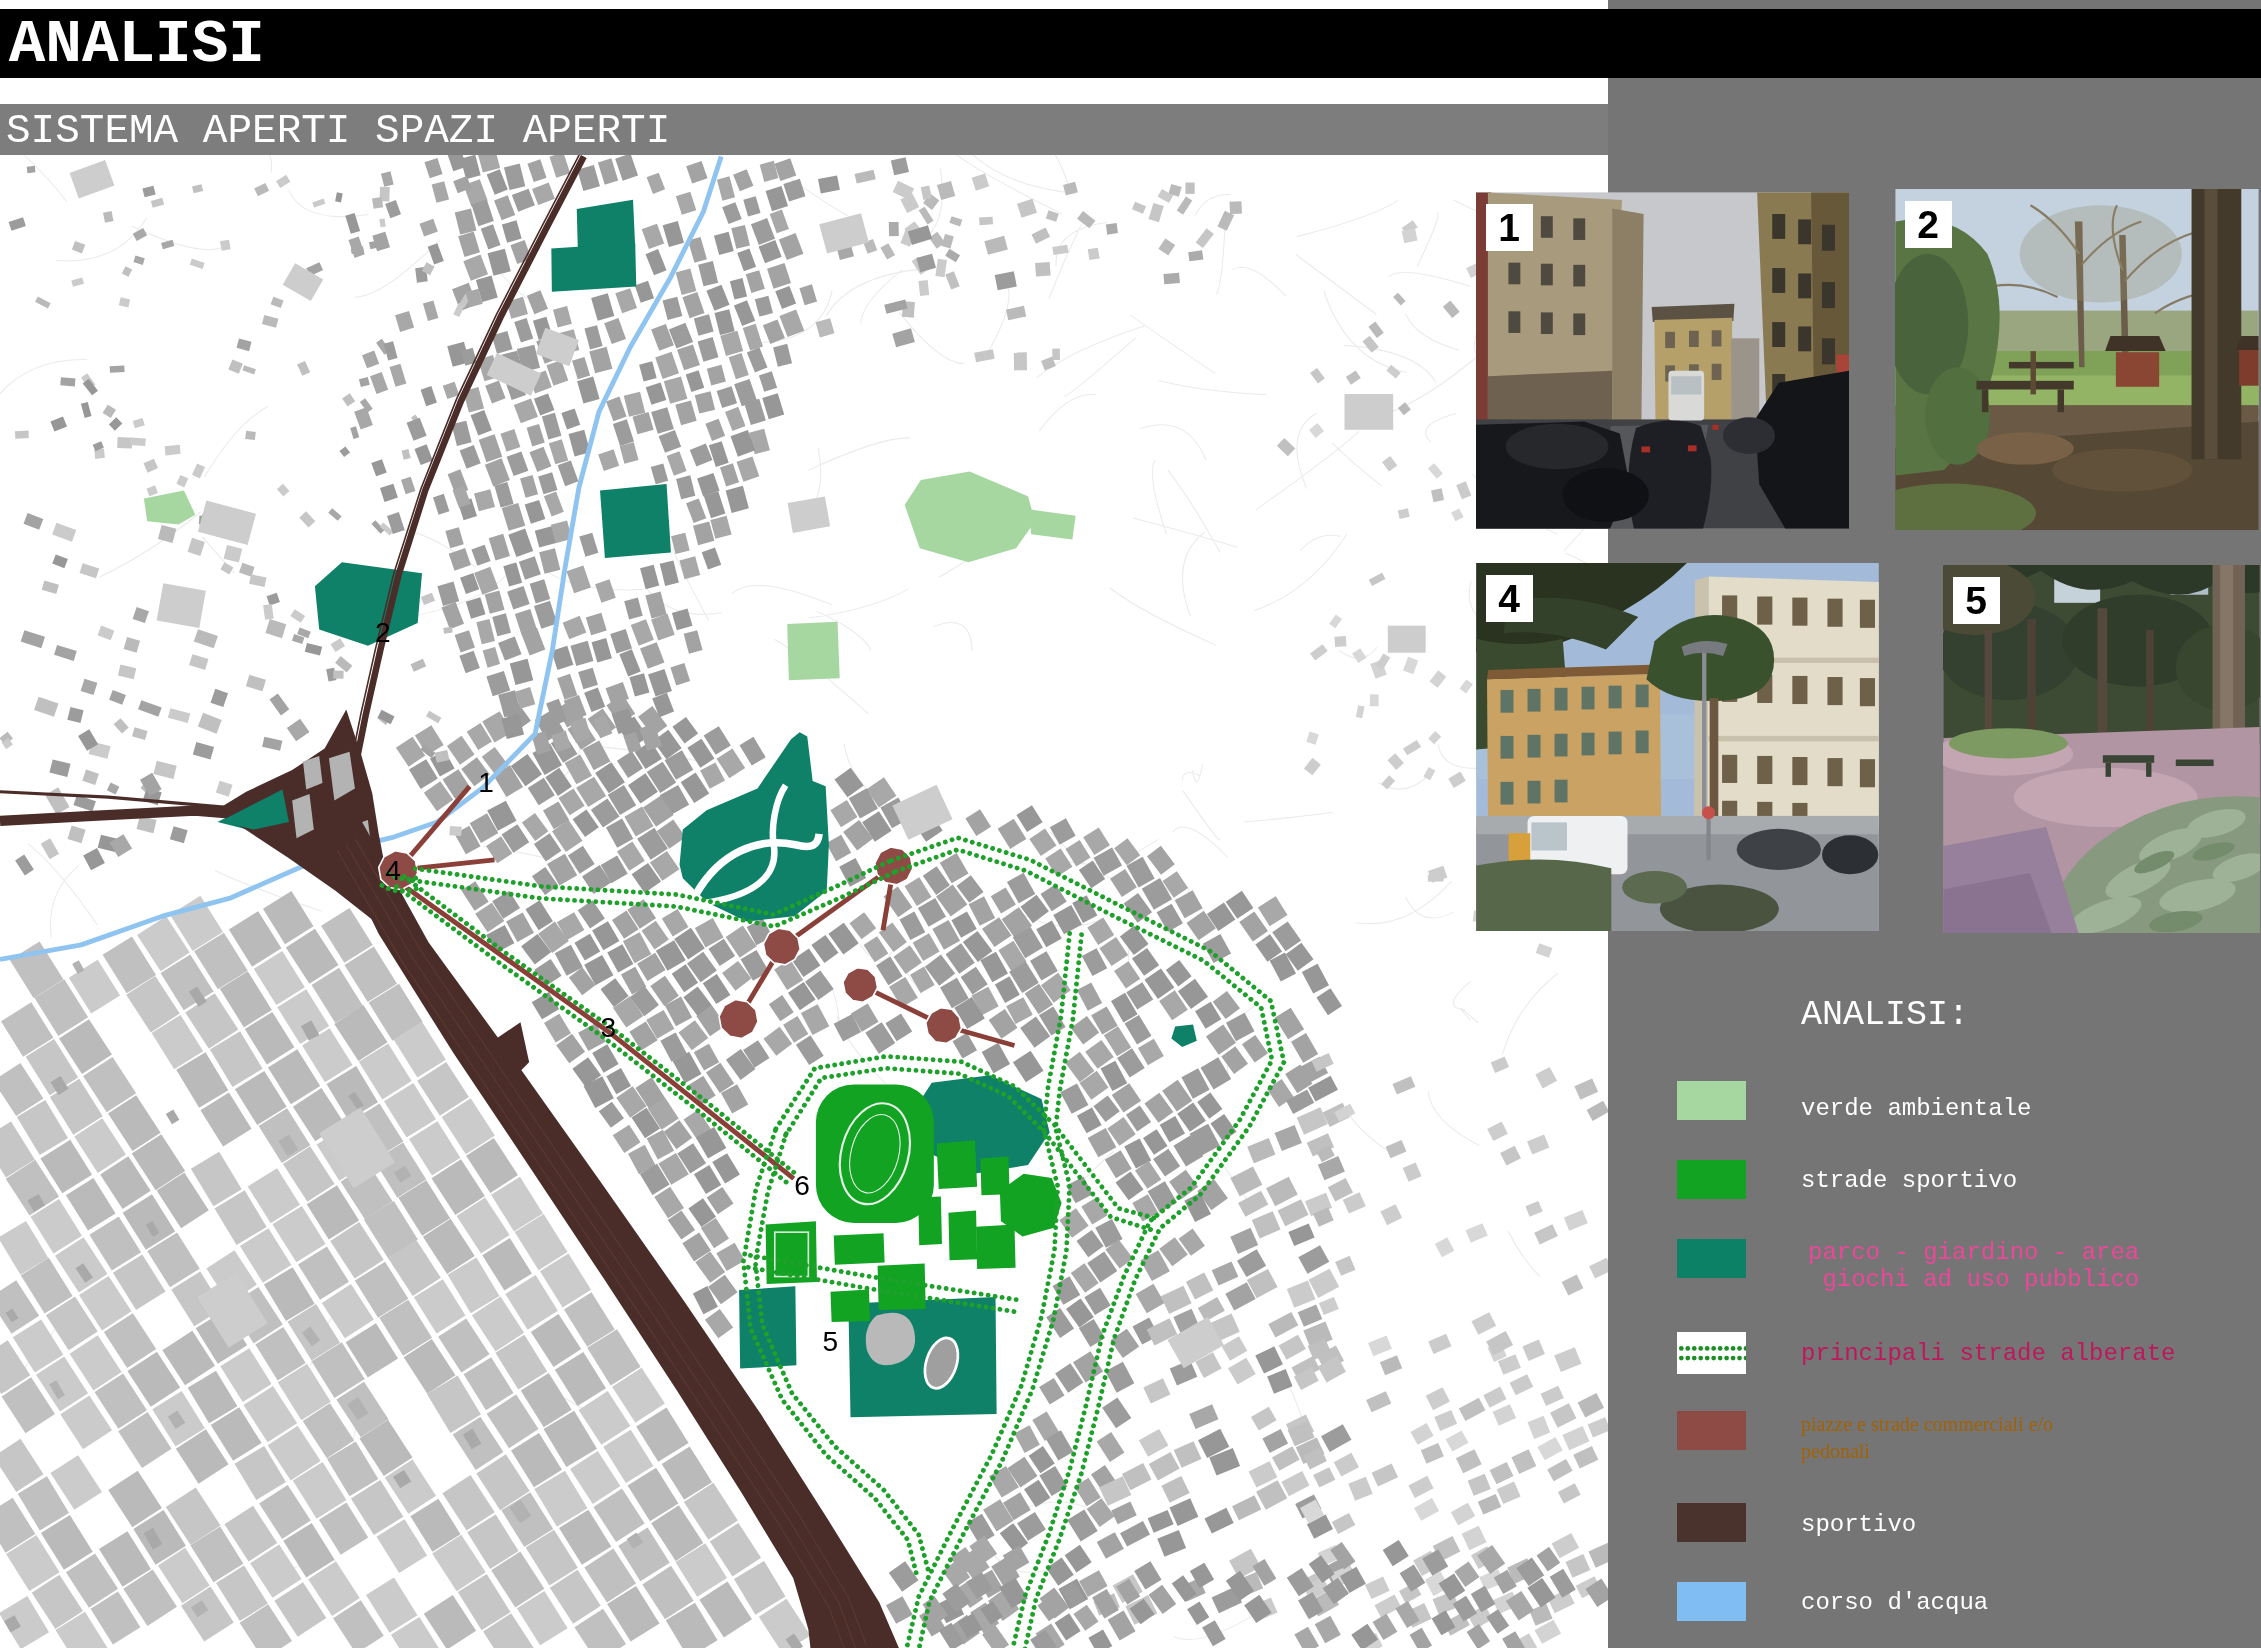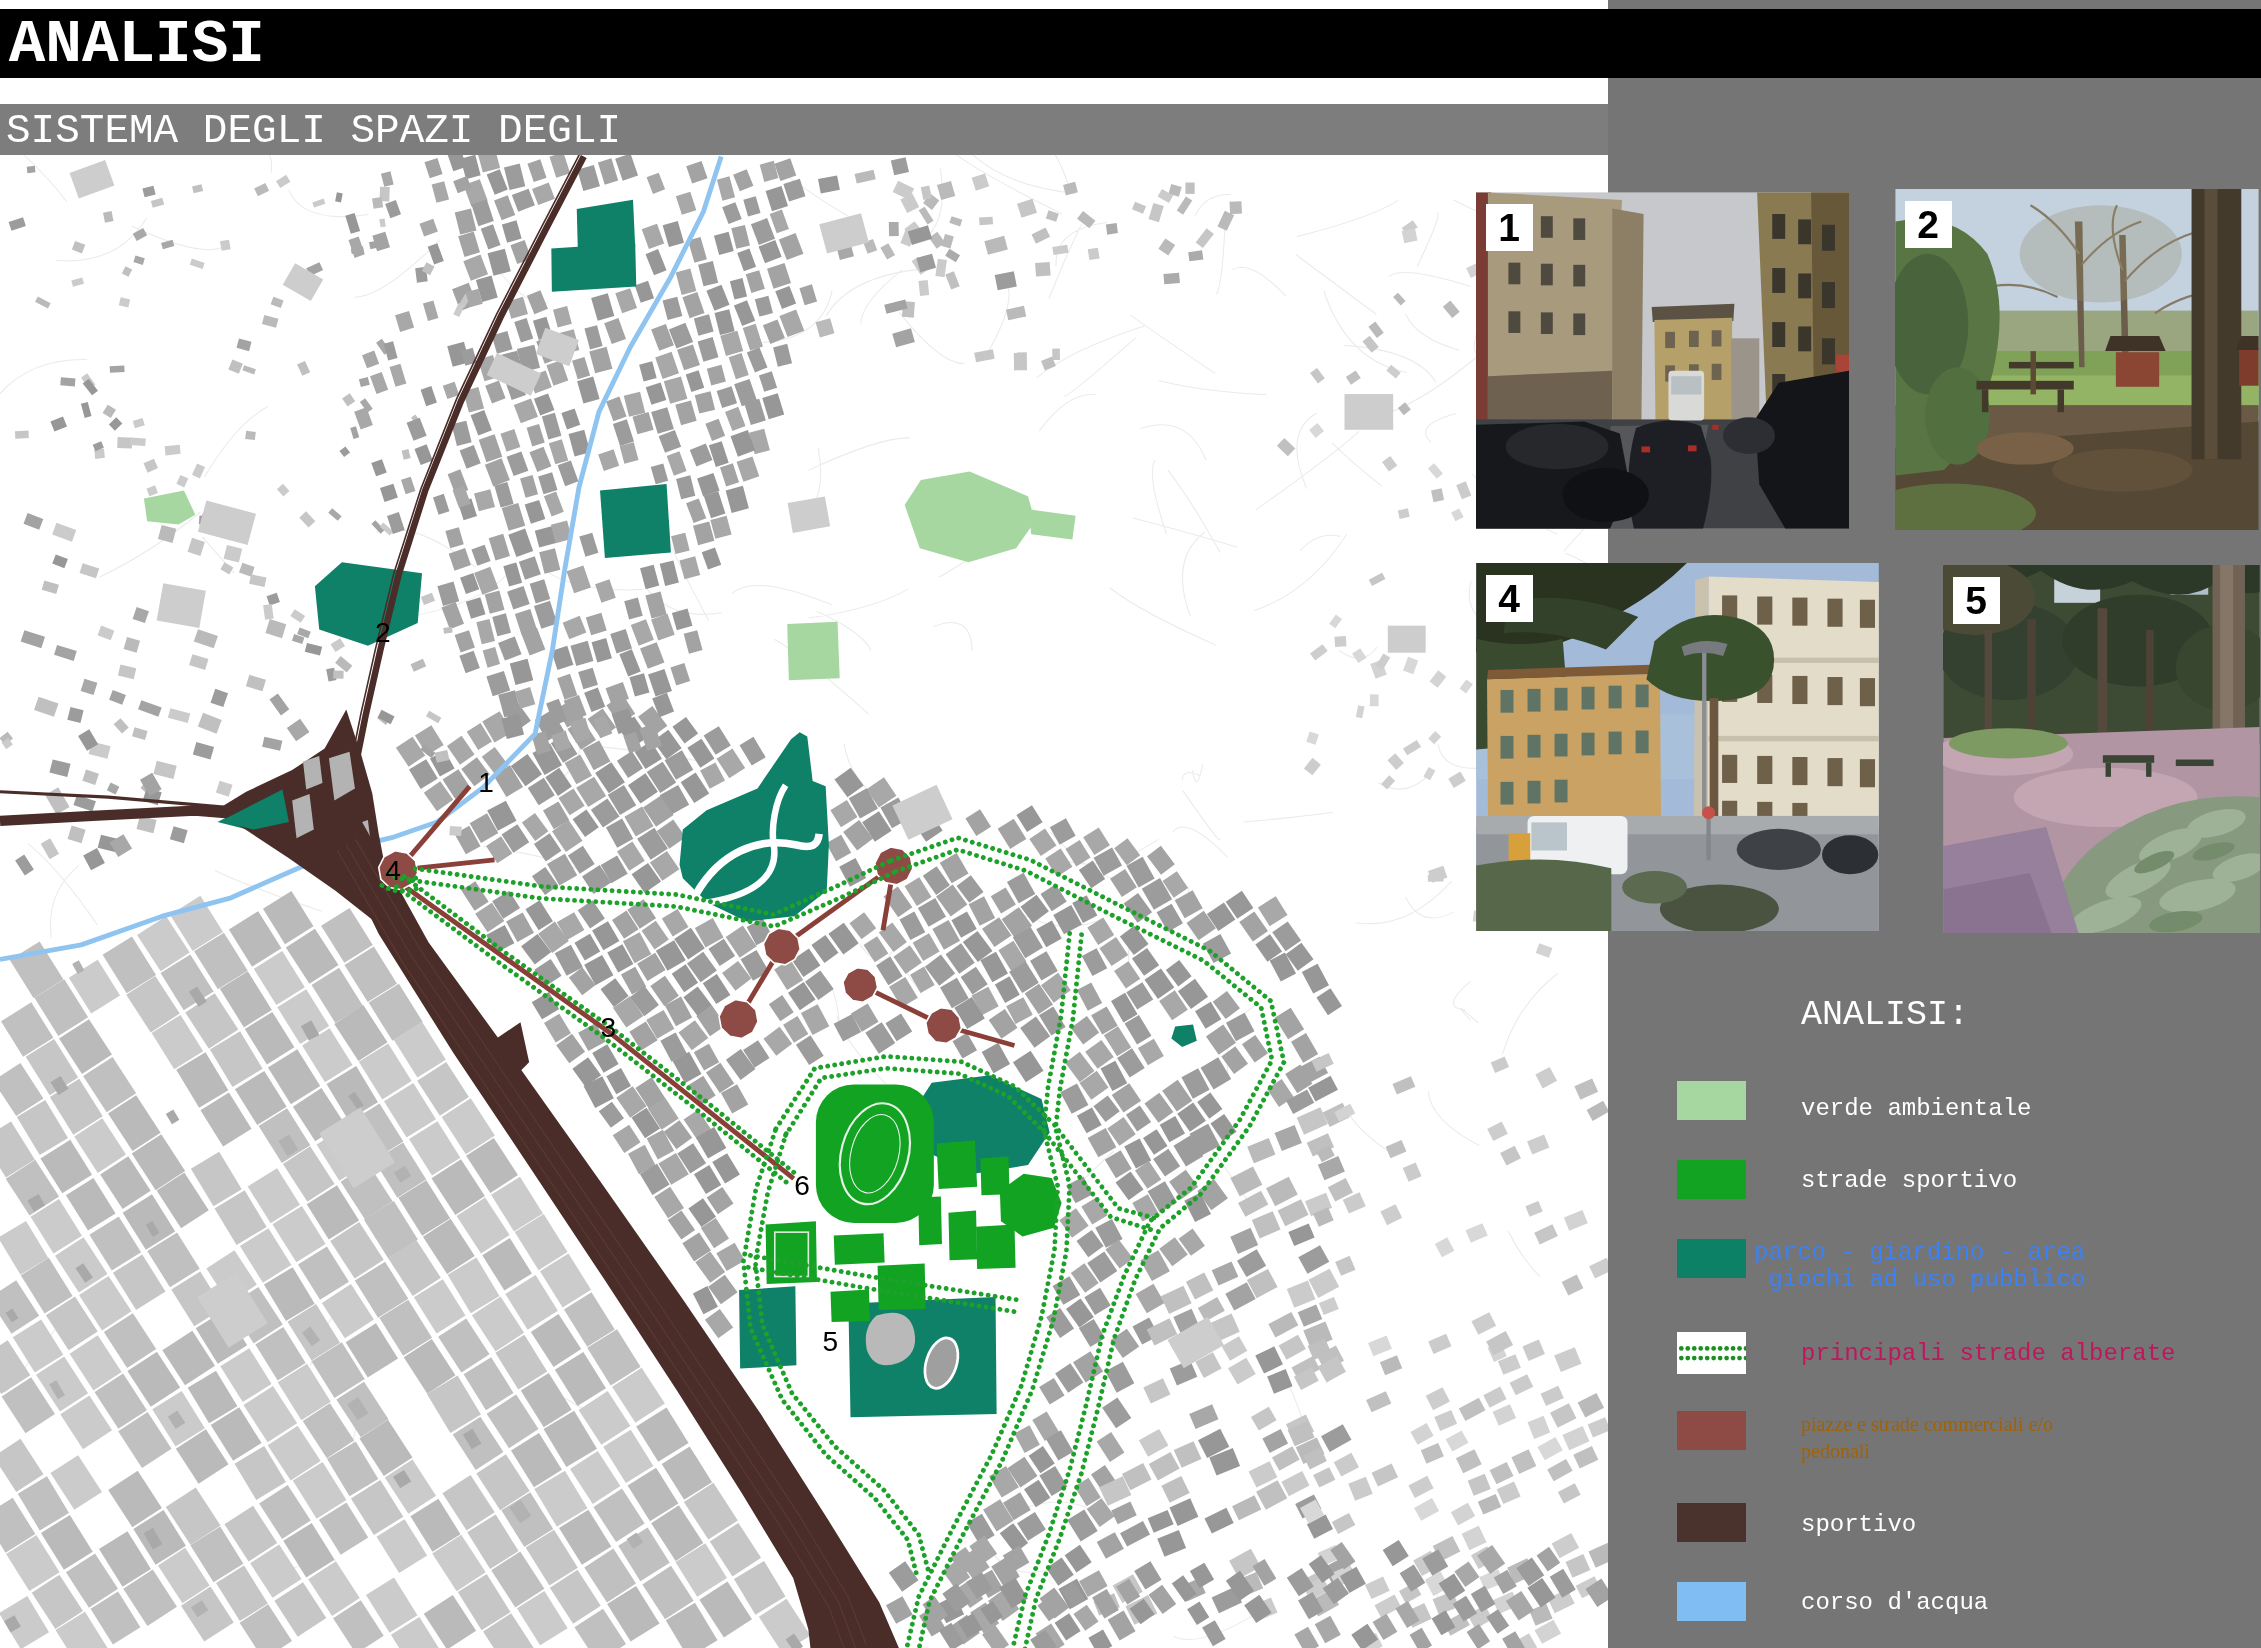--- a/index.html
+++ b/index.html
@@ -1500,21 +1500,21 @@
 <text x="884" y="1182" font-family="Liberation Sans, sans-serif" font-size="52" fill="#000">1</text>
 <text x="693" y="905" font-family="Liberation Sans, sans-serif" font-size="52" fill="#000">2</text>
 <text x="1110" y="1635" font-family="Liberation Sans, sans-serif" font-size="52" fill="#000">3</text>
 <text x="712" y="1346" font-family="Liberation Sans, sans-serif" font-size="52" fill="#000">4</text>
 <text x="1520" y="2215" font-family="Liberation Sans, sans-serif" font-size="52" fill="#000">5</text>
 <text x="1468" y="1928" font-family="Liberation Sans, sans-serif" font-size="52" fill="#000">6</text>
 </svg>
 <div style="position:absolute;left:0;top:8.7px;width:2261px;height:69px;background:#000;"></div>
 <div class="mono" style="position:absolute;left:8.7px;top:9.7px;font-size:61px;font-weight:bold;color:#fff;">ANALISI</div>
 <div style="position:absolute;left:0;top:104px;width:1608px;height:51px;background:#7d7d7d;"></div>
-<div class="mono" style="position:absolute;left:6px;top:108px;font-size:41px;color:#fff;">SISTEMA DEGLI SPAZI DEGLI</div>
+<div class="mono" style="position:absolute;left:6px;top:108px;font-size:41px;color:#fff;">SISTEMA APERTI SPAZI APERTI</div>
 
 <div style="position:absolute;left:1476px;top:192px;width:373px;height:337px;"><svg width="373" height="337" viewBox="0 0 690 622">
 <rect width="690" height="622" fill="#c6c8cc"></rect>
 <polygon points="0,0 28,0 26,540 0,560" fill="#7a3c34"></polygon>
 <polygon points="22,0 270,14 252,434 22,528" fill="#a89a7c"></polygon>
 <polygon points="22,340 252,330 252,434 22,528" fill="#6e6150"></polygon>
 <g fill="#4e4a40">
         <rect x="60" y="40" width="22" height="40"></rect>
         <rect x="120" y="44" width="22" height="40"></rect>
         <rect x="180" y="48" width="22" height="40"></rect>
@@ -1725,21 +1725,21 @@
 <div style="position:absolute;left:9.7px;top:12px;width:47px;height:47px;background:#fff;">
       <div style="font-family:'Liberation Sans',sans-serif;font-size:39px;font-weight:bold;color:#000;text-align:center;line-height:47px;">5</div>
     </div></div>
 
 <div class="mono" style="position:absolute;left:1801px;top:995px;font-size:35px;color:#fff;">ANALISI:</div>
 <div style="position:absolute;left:1677px;top:1081px;width:69px;height:39px;background:#a6d7a1;"></div>
 <div style="position:absolute;left:1801px;top:1089px;font-family:'Liberation Mono',monospace;font-size:24px;line-height:27px;color:#fff;white-space:nowrap;margin-top:6px;">verde ambientale</div>
 <div style="position:absolute;left:1677px;top:1160px;width:69px;height:39px;background:#12a322;"></div>
 <div style="position:absolute;left:1801px;top:1167px;font-family:'Liberation Mono',monospace;font-size:24px;line-height:27px;color:#fff;white-space:nowrap;">strade sportivo</div>
 <div style="position:absolute;left:1677px;top:1239px;width:69px;height:39px;background:#0c8166;"></div>
-<div style="position:absolute;left:1754px;top:1239px;font-family:'Liberation Mono',monospace;font-size:24px;line-height:27px;color:#3b82f6;white-space:nowrap;text-align:right;">parco - giardino - area<br>&nbsp;giochi ad uso pubblico</div>
+<div style="position:absolute;left:1808px;top:1239px;font-family:'Liberation Mono',monospace;font-size:24px;line-height:27px;color:#ec4899;white-space:nowrap;text-align:right;">parco - giardino - area<br>&nbsp;giochi ad uso pubblico</div>
 <div style="position:absolute;left:1677px;top:1332px;width:69px;height:42px;background:#fff;"><svg width="69" height="42" viewBox="0 0 128 77">
       <g fill="#1b8f22">
         <circle cx="8" cy="30" r="4.4"></circle>
         <circle cx="8" cy="48" r="4.4"></circle>
         <circle cx="20" cy="30" r="4.4"></circle>
         <circle cx="20" cy="48" r="4.4"></circle>
         <circle cx="32" cy="30" r="4.4"></circle>
         <circle cx="32" cy="48" r="4.4"></circle>
         <circle cx="44" cy="30" r="4.4"></circle>
         <circle cx="44" cy="48" r="4.4"></circle>

